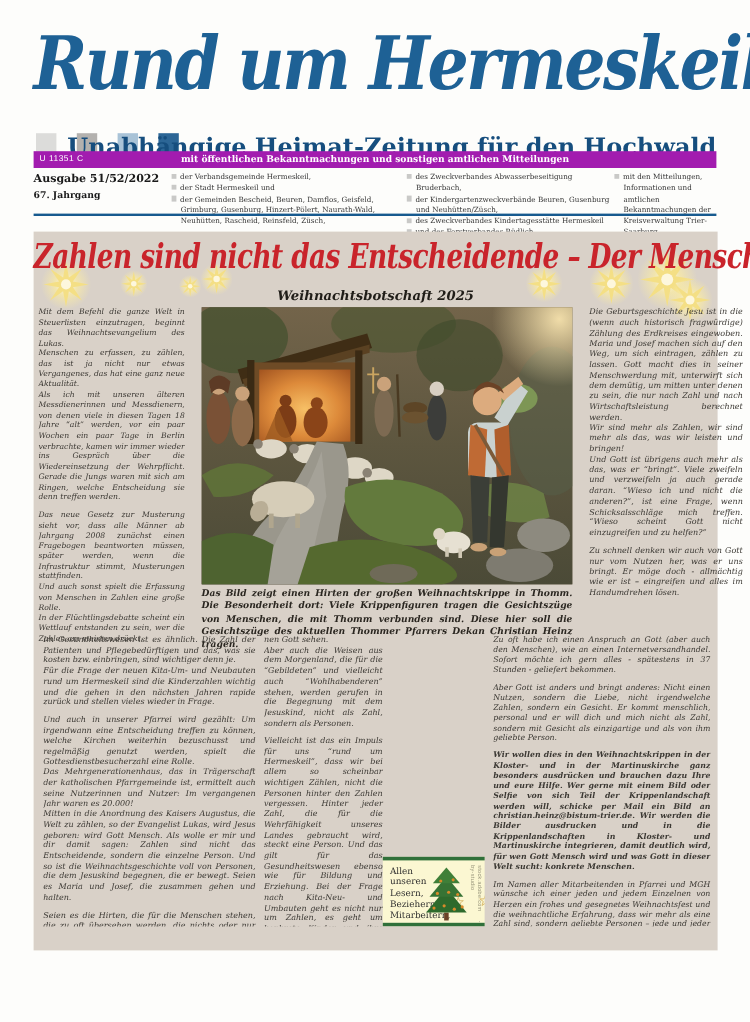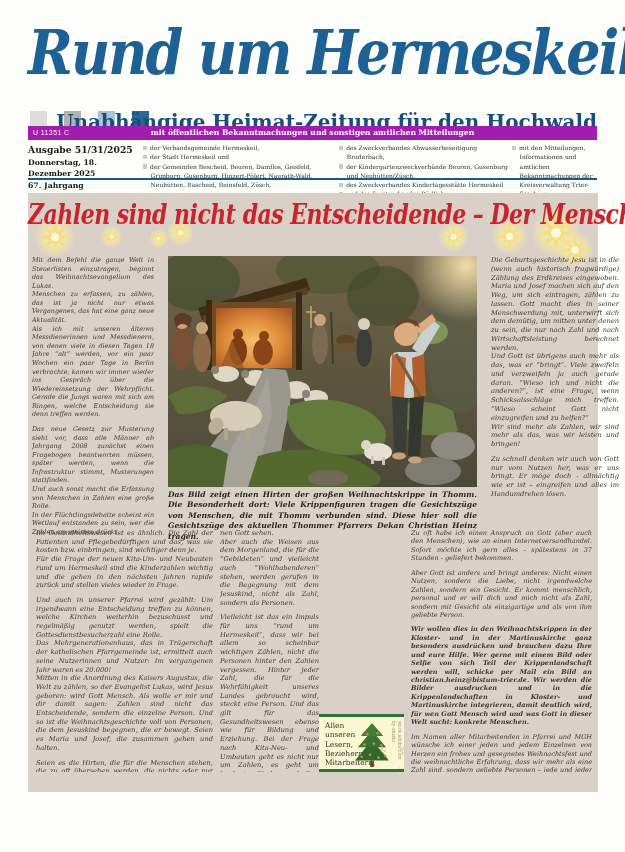--- a/index.html
+++ b/index.html
@@ -89,22 +89,21 @@
       <span class="sq" style="background:#a9c3d7"></span>
       <span class="sq" style="background:#2c6696"></span>
     </div>
     <div class="mast-sub">Unabhängige Heimat-Zeitung für den Hochwald</div>
     <div class="code-bar">
       <span class="code">U 11351 C</span>
       <span class="banner">mit öffentlichen Bekanntmachungen und sonstigen amtlichen Mitteilungen</span>
     </div>
     <div class="info-row">
       <div class="ic1">
-        <div class="ed">Ausgabe 51/31/2025</div>
-        <div class="dt">Donnerstag, 18. Dezember 2025</div>
+        <div class="ed">Ausgabe 51/52/2022</div>
         <div class="vol">67. Jahrgang</div>
       </div>
       <div class="ic2 bullet-list">
           <p>der Verbandsgemeinde Hermeskeil,</p>
           <p>der Stadt Hermeskeil und</p>
           <p>der Gemeinden Bescheid, Beuren, Damflos, Geisfeld, Grimburg, Gusenburg, Hinzert-Pölert, Naurath-Wald, Neuhütten, Rascheid, Reinsfeld, Züsch,</p>
         </div>
       <div class="ic3 bullet-list">
           <p>des Zweckverbandes Abwasserbeseitigung Bruderbach,</p>
           <p>der Kindergartenzweckverbände Beuren, Gusenburg und Neuhütten/Züsch,</p>
@@ -141,28 +140,29 @@
         <use href="#star8"></use>
       </svg>
     <svg class="star" style="left:503px;top:15px;width:50px;height:50px" viewBox="0 0 40 40">
         <use href="#star8"></use>
       </svg>
     <svg class="star" style="left:528px;top:38px;width:38px;height:38px" viewBox="0 0 40 40">
         <use href="#star8"></use>
       </svg>
 
     <h1 class="headline">Zahlen sind nicht das Entscheidende – Der Mensch zählt</h1>
+    <h2 class="subhead">Weihnachtsbotschaft 2025</h2>
 
     <div class="top-grid">
       <div class="col txt-s">
           <p>Mit dem Befehl die ganze Welt in Steuerlisten einzutragen, beginnt das Weihnachtsevangelium des Lukas.</p>
           <p>Menschen zu erfassen, zu zählen, das ist ja nicht nur etwas Vergangenes, das hat eine ganz neue Aktualität.</p>
           <p>Als ich mit unseren älteren Messdienerinnen und Messdienern, von denen viele in diesen Tagen 18 Jahre “alt” werden, vor ein paar Wochen ein paar Tage in Berlin verbrachte, kamen wir immer wieder ins Gespräch über die Wiedereinsetzung der Wehrpflicht. Gerade die Jungs waren mit sich am Ringen, welche Entscheidung sie denn treffen werden.</p>
           <p class="gap">Das neue Gesetz zur Musterung sieht vor, dass alle Männer ab Jahrgang 2008 zunächst einen Fragebogen beantworten müssen, später werden, wenn die Infrastruktur stimmt, Musterungen stattfinden.</p>
-          <p>Und auch sonst macht die Erfassung von Menschen in Zahlen eine große Rolle.</p>
+          <p>Und auch sonst spielt die Erfassung von Menschen in Zahlen eine große Rolle.</p>
           <p>In der Flüchtlingsdebatte scheint ein Wettlauf entstanden zu sein, wer die Zahlen am meisten drückt.</p>
         </div>
 
       <figure class="photo-block">
         <svg class="nativity" viewBox="0 0 309 231" preserveAspectRatio="none">
           <defs>
             <linearGradient id="bgG" x1="0" y1="0" x2="0" y2="1">
               <stop offset="0" stop-color="#73644a"></stop>
                 <stop offset="0.5" stop-color="#5d563f"></stop>
                 <stop offset="1" stop-color="#4b4a37"></stop>
@@ -259,22 +259,22 @@
           <ellipse cx="210" cy="196" rx="14" ry="9" fill="#e6e0d2"></ellipse>
           <circle cx="198" cy="189" r="5" fill="#ded6c4"></circle>
           <rect x="203" y="200" width="3" height="8" fill="#cfc7b4"></rect>
             <rect x="214" y="201" width="3" height="8" fill="#cfc7b4"></rect>
         </svg>
         <figcaption>Das Bild zeigt einen Hirten der großen Weihnachtskrippe in Thomm. Die Besonderheit dort: Viele Krippenfiguren tragen die Gesichtszüge von Menschen, die mit Thomm verbunden sind. Diese hier soll die Gesichtszüge des aktuellen Thommer Pfarrers Dekan Christian Heinz tragen.</figcaption>
       </figure>
 
       <div class="col txt-rt">
           <p>Die Geburtsgeschichte Jesu ist in die (wenn auch historisch fragwürdige) Zählung des Erdkreises eingewoben. Maria und Josef machen sich auf den Weg, um sich eintragen, zählen zu lassen. Gott macht dies in seiner Menschwerdung mit, unterwirft sich dem demütig, um mitten unter denen zu sein, die nur nach Zahl und nach Wirtschaftsleistung berechnet werden.</p>
+          <p>Wir sind mehr als Zahlen, wir sind mehr als das, was wir leisten und bringen!</p>
           <p>Und Gott ist übrigens auch mehr als das, was er “bringt”. Viele zweifeln und verzweifeln ja auch gerade daran. “Wieso ich und nicht die anderen?”, ist eine Frage, wenn Schicksalsschläge mich treffen. “Wieso scheint Gott nicht einzugreifen und zu helfen?”</p>
-          <p>Wir sind mehr als Zahlen, wir sind mehr als das, was wir leisten und bringen!</p>
           <p class="gap">Zu schnell denken wir auch von Gott nur vom Nutzen her, was er uns bringt. Er möge doch - allmächtig wie er ist – eingreifen und alles im Handumdrehen lösen.</p>
         </div>
     </div>
 
     <div class="bottom-grid">
       <div class="col txt-m">
           <p>Im Gesundheitswesen ist es ähnlich. Die Zahl der Patienten und Pflegebedürftigen und das, was sie kosten bzw. einbringen, sind wichtiger denn je.</p>
           <p>Für die Frage der neuen Kita-Um- und Neubauten rund um Hermeskeil sind die Kinderzahlen wichtig und die gehen in den nächsten Jahren rapide zurück und stellen vieles wieder in Frage.</p>
           <p class="gap">Und auch in unserer Pfarrei wird gezählt: Um irgendwann eine Entscheidung treffen zu können, welche Kirchen weiterhin bezuschusst und regelmäßig genutzt werden, spielt die Gottesdienstbesucherzahl eine Rolle.</p>
           <p>Das Mehrgenerationenhaus, das in Trägerschaft der katholischen Pfarrgemeinde ist, ermittelt auch seine Nutzerinnen und Nutzer: Im vergangenen Jahr waren es 20.000!</p>

